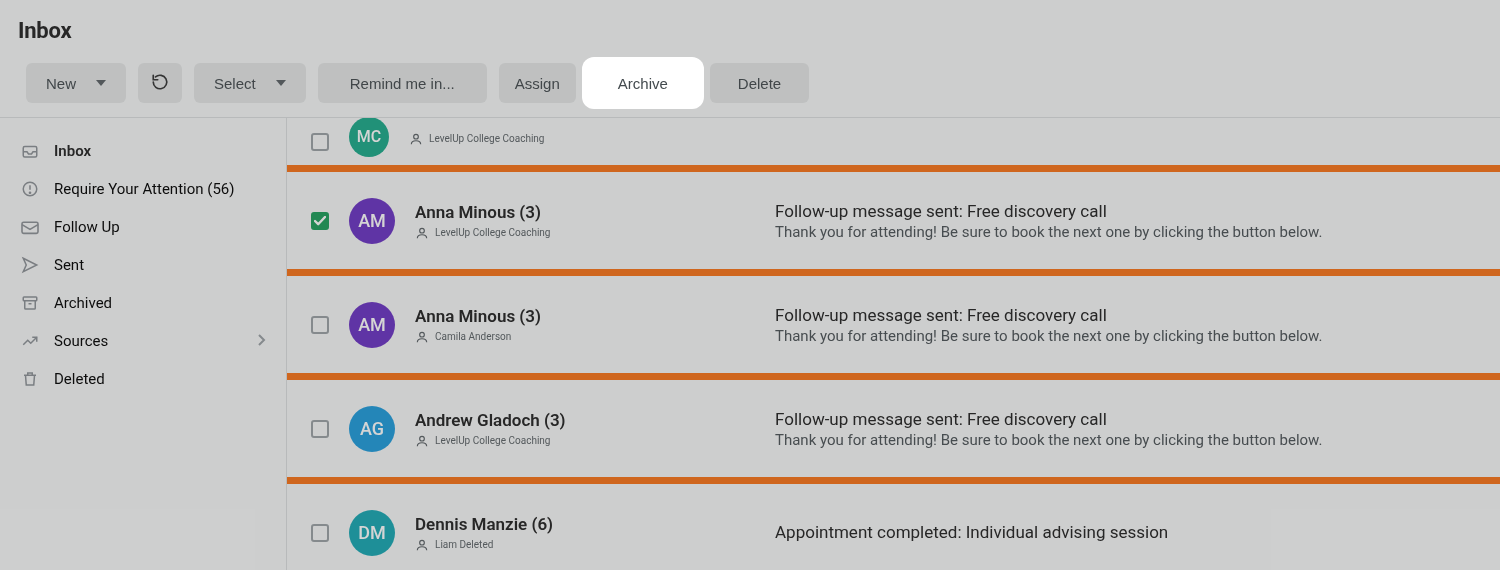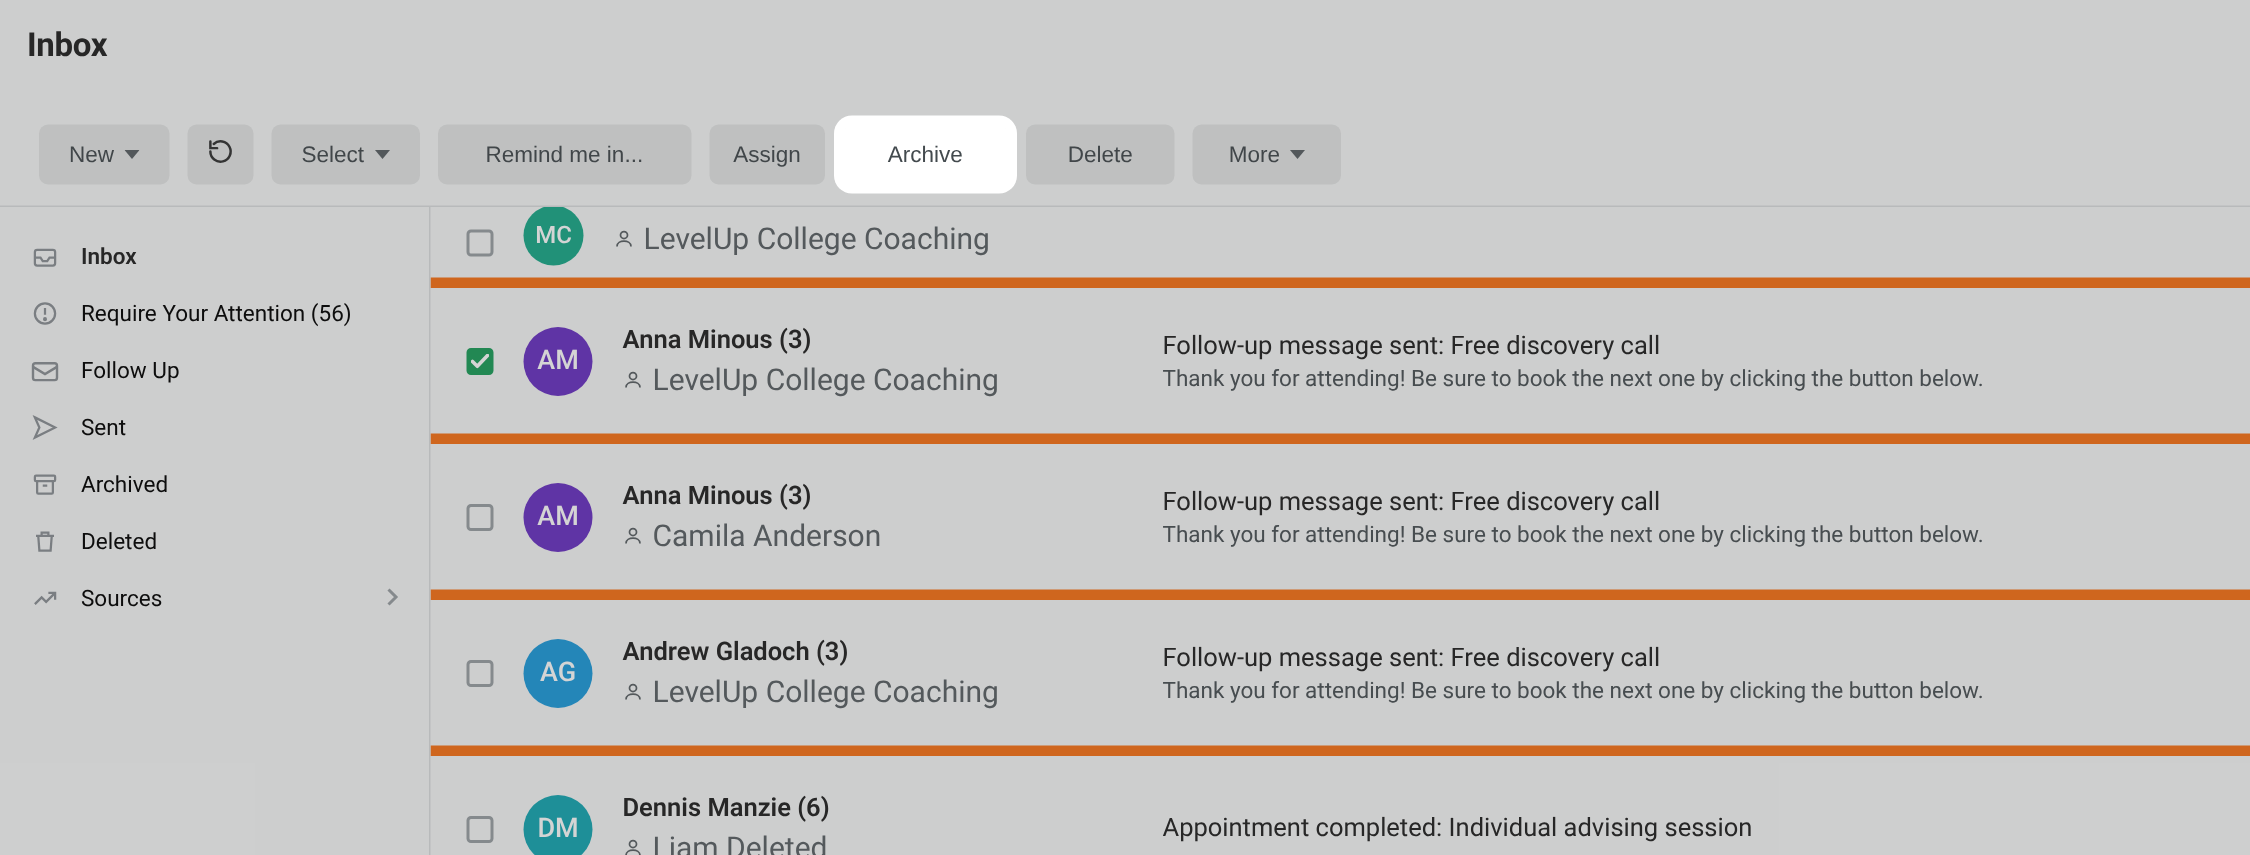--- a/index.html
+++ b/index.html
@@ -5,21 +5,21 @@
   * { box-sizing: border-box; margin: 0; padding: 0; }
   html, body { width: 1500px; height: 570px; font-family: -apple-system, BlinkMacSystemFont, "Segoe UI", Roboto, Arial, sans-serif; background: #f7f8f8; overflow: hidden; }
   .app { position: relative; width: 1500px; height: 570px; }
 
   
   .header { padding: 18px 18px 6px 18px; }
   .page-title { font-size: 22px; font-weight: 700; color: #222; letter-spacing: -0.2px; }
 
   
   .toolbar { display: flex; gap: 12px; padding: 14px 18px 14px 26px; align-items: center; }
-  .btn { background: #e4e6e6; border: none; border-radius: 6px; height: 40px; display: inline-flex; align-items: center; justify-content: center; padding: 0 20px; font-size: 15px; color: #434a4e; cursor: pointer; white-space: nowrap; gap: 7px; margin-top: 20px; }
+  .btn { background: #e4e6e6; border: none; border-radius: 6px; height: 40px; display: inline-flex; align-items: center; justify-content: center; padding: 0 20px; font-size: 15px; color: #434a4e; cursor: pointer; white-space: nowrap; gap: 20px; }
   .btn.icon-only { padding: 0; width: 44px; }
   .btn.highlight { background: #fff; border-radius: 6px; box-shadow: 0 0 0 6px #fff; position: relative; z-index: 5; }
   .caret { display: inline-block; }
   .caret svg { display:block; }
 
   
   .body { display: flex; height: calc(570px - 46px - 68px); border-top: 1px solid #dcdedf; }
   .sidebar { width: 286px; flex-shrink: 0; padding: 14px 0; }
   .sidebar-item { display: flex; align-items: center; gap: 14px; padding: 10px 20px; color: #000000; font-size: 15px; cursor: pointer; }
   .sidebar-item .label { flex: 1; }
@@ -32,21 +32,21 @@
   .row { display: flex; align-items: center; gap: 20px; padding: 0 24px; border-bottom: 7px solid #f97316; }
   .row.first { height: 54px; }
   .row.normal { height: 104px; }
   .chk { width: 18px; height: 18px; border: 2px solid #9aa0a4; border-radius: 3px; background: transparent; flex-shrink: 0; display:flex; align-items:center; justify-content:center; cursor:pointer; }
   .chk.checked { background: #1b9e5a; border-color: #1b9e5a; }
   .chk.checked svg { display:block; }
   .avatar { width: 46px; height: 46px; border-radius: 50%; display: flex; align-items: center; justify-content: center; font-size: 18px; font-weight: 500; color: #fff; flex-shrink: 0; }
   .row.first .avatar { width: 40px; height: 40px; font-size: 16px; margin-top: -10px; }
   .sender-col { width: 340px; flex-shrink: 0; display:flex; flex-direction:column; gap:4px; }
   .sender-name { font-size: 17px; font-weight: 600; color: #222; }
-  .sender-sub { font-size: 20px; color: #5b6266; display:flex; align-items:center; gap:6px; }
+  .sender-sub { font-size: 10px; color: #5b6266; display:flex; align-items:center; gap:6px; }
   .sender-sub .i { display:inline-flex; }
   .msg-col { flex: 1; display:flex; flex-direction:column; gap:2px; overflow:hidden; }
   .msg-subject { font-size: 17px; color: #222; white-space:nowrap; overflow:hidden; text-overflow:ellipsis; }
   .msg-preview { font-size: 15px; color: #4b5256; white-space:nowrap; overflow:hidden; text-overflow:ellipsis; }
   .row.first .sender-col, .row.first .msg-col { margin-top:-6px; }
 
   
   .dim { position: absolute; inset: 0; background: rgba(60,60,60,0.22); pointer-events: none; z-index: 3; }
 </style>
 </head>
@@ -87,28 +87,20 @@
     </button>
     <button class="btn" style="padding:0 16px">
       <span>Assign</span>
     </button>
     <button class="btn highlight" style="padding:0 30px">
       <span>Archive</span>
     </button>
     <button class="btn" style="padding:0 28px">
       <span>Delete</span>
     </button>
-    <button class="btn" style="padding:0 24px">
-      <span>More</span>
-      <span class="caret">
-        <svg width="10" height="6" viewBox="0 0 10 6">
-            <path d="M0 0 L5 6 L10 0 Z" fill="#5a6064"></path>
-          </svg>
-      </span>
-    </button>
   </div>
 
   <div class="body">
     <div class="sidebar">
 
       <div class="sidebar-item active">
         <span class="icon">
           <svg width="18" height="18" viewBox="0 0 24 24" fill="none" stroke="currentColor" stroke-width="2">
               <rect x="3" y="6" width="18" height="14" rx="2"></rect>
               <path d="M3 13h5l2 3h4l2-3h5"></path>
@@ -149,48 +141,48 @@
 
       <div class="sidebar-item">
         <span class="icon">
           <svg width="18" height="18" viewBox="0 0 24 24" fill="none" stroke="currentColor" stroke-width="2">
               <rect x="3" y="4" width="18" height="5" rx="1"></rect>
               <path d="M5 9v10a1 1 0 001 1h12a1 1 0 001-1V9"></path>
               <line x1="10" y1="13" x2="14" y2="13"></line>
             </svg>
         </span>
         <span class="label">Archived</span>
-      </div>
-
-      <div class="sidebar-item">
-        <span class="icon">
-          <svg width="18" height="18" viewBox="0 0 24 24" fill="none" stroke="currentColor" stroke-width="2">
-              <path d="M4 7h16"></path>
-              <path d="M9 7V4h6v3"></path>
-              <path d="M6 7l1 13h10l1-13"></path>
-            </svg>
-        </span>
-        <span class="label">Deleted</span>
       </div>
 
       <div class="sidebar-item">
         <span class="icon">
           <svg width="18" height="18" viewBox="0 0 24 24" fill="none" stroke="currentColor" stroke-width="2">
               <polyline points="3 17 9 11 13 15 21 7"></polyline>
               <polyline points="15 7 21 7 21 13"></polyline>
             </svg>
         </span>
         <span class="label">Sources</span>
         <span class="chev">
           <svg width="8" height="12" viewBox="0 0 8 12">
               <path d="M1 1l5 5-5 5" fill="none" stroke="currentColor" stroke-width="2"></path>
             </svg>
         </span>
       </div>
 
+      <div class="sidebar-item">
+        <span class="icon">
+          <svg width="18" height="18" viewBox="0 0 24 24" fill="none" stroke="currentColor" stroke-width="2">
+              <path d="M4 7h16"></path>
+              <path d="M9 7V4h6v3"></path>
+              <path d="M6 7l1 13h10l1-13"></path>
+            </svg>
+        </span>
+        <span class="label">Deleted</span>
+      </div>
+
     </div>
 
     <div class="list" id="list">
         <div class="row first">
           <div class="chk"></div>
           <div class="avatar" style="background: rgb(26, 169, 138);">MC</div>
           <div class="sender-col">
             <div class="sender-sub">
               <span class="i">
                 <svg width="14" height="14" viewBox="0 0 24 24" fill="none" stroke="#5b6266" stroke-width="2">

